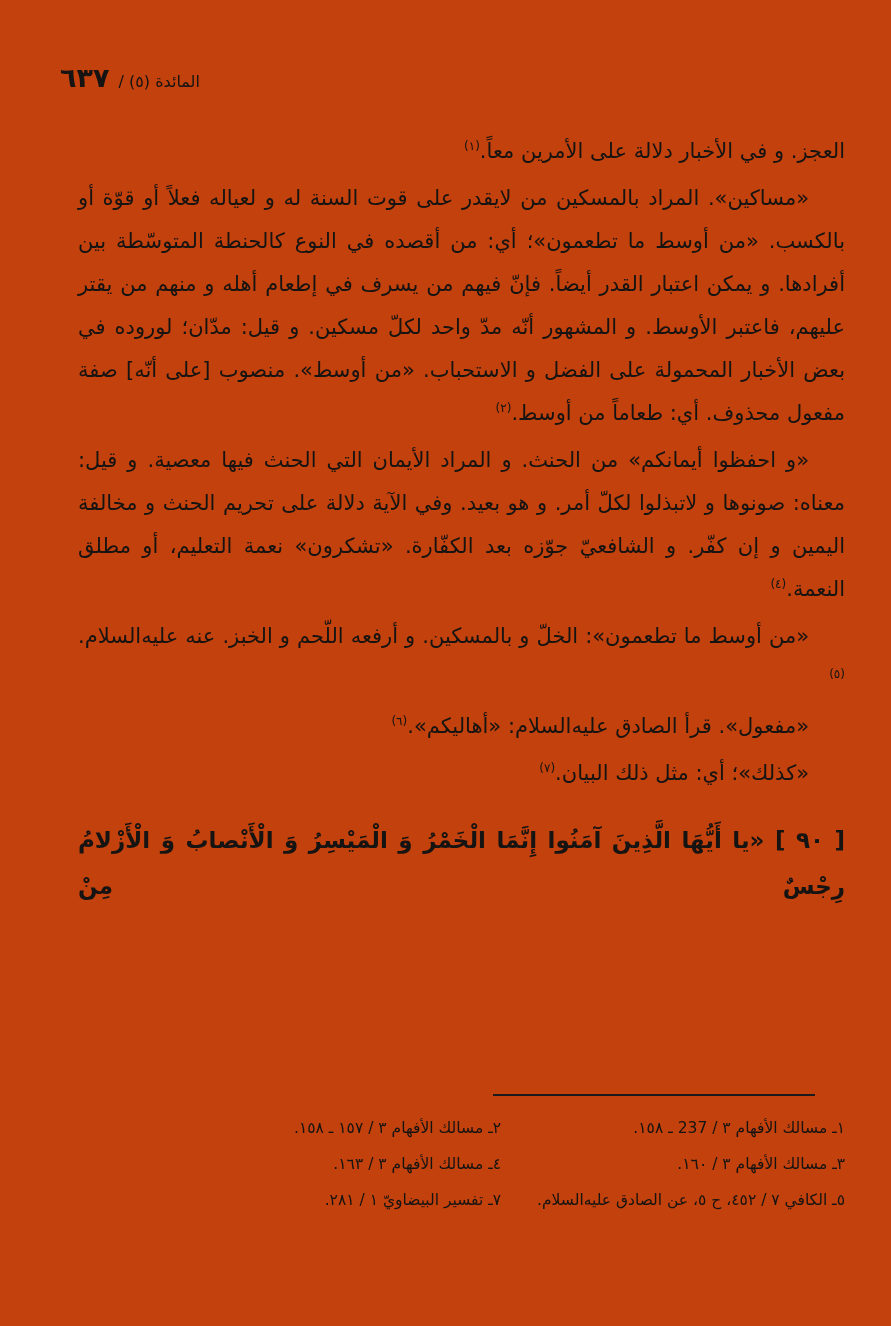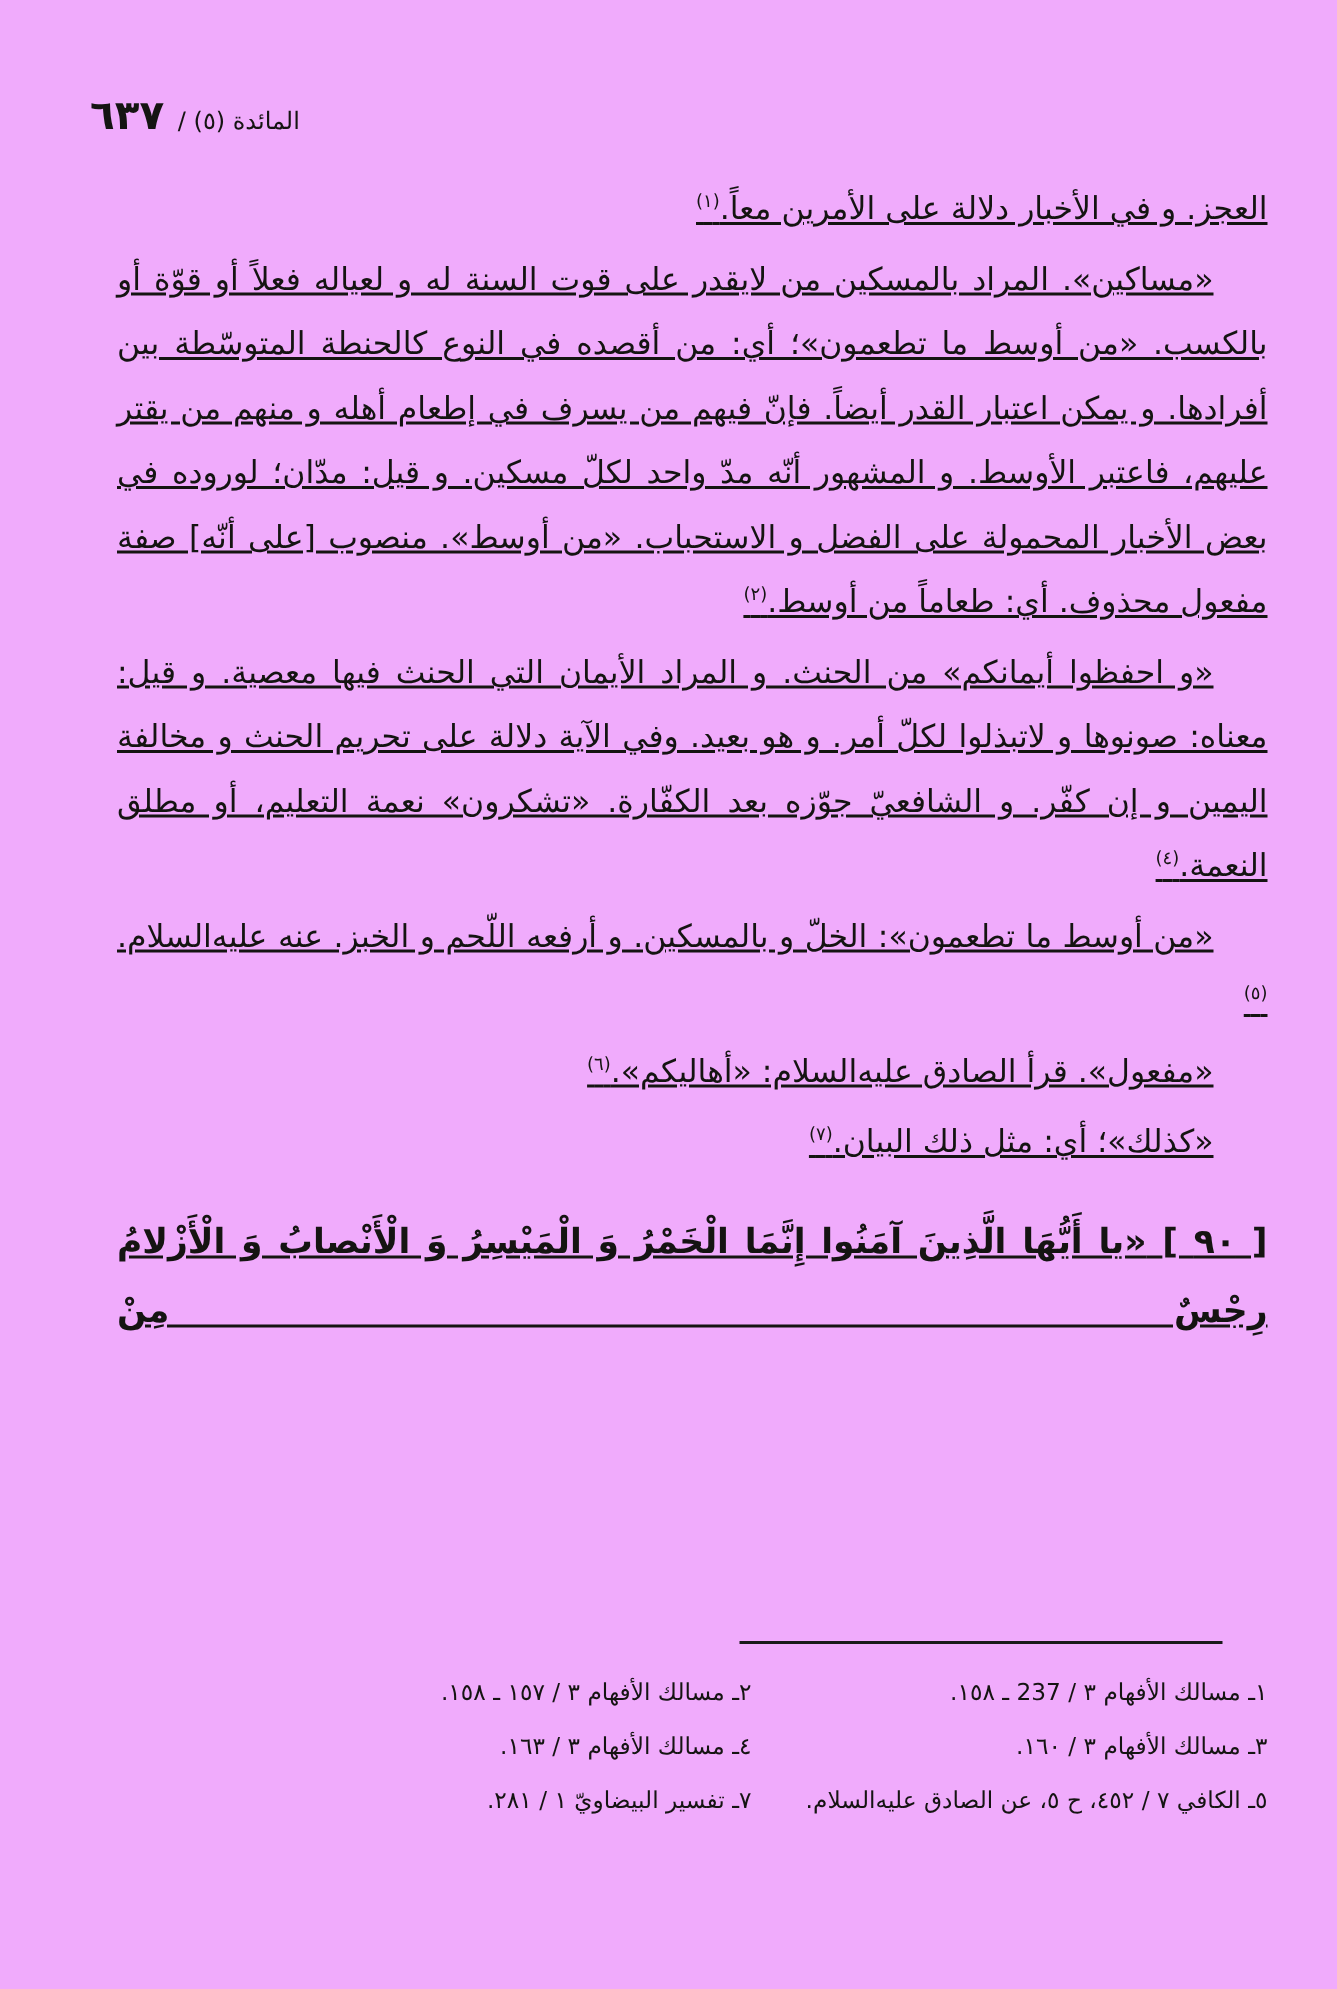--- a/index.html
+++ b/index.html
@@ -4,21 +4,21 @@
 <style>
   html, body {
     margin: 0;
     padding: 0;
     background: #ffffff;
   }
   .page {
     position: relative;
     width: 891px;
     height: 1326px;
-    background: #f0abfc;
+    background: #c2410c;
     font-family: "DejaVu Sans", sans-serif;
     color: #151412;
     overflow: hidden;
   }
 
   
   .running-head {
     position: absolute;
     top: 62px;
     left: 60px;
@@ -31,28 +31,27 @@
   }
   .running-head .pagenum {
     font-size: 27px;
     font-weight: 700;
     margin-right: 4px;
   }
 
   
   .body-text {
     position: absolute;
-    top: 118px;
+    top: 130px;
     right: 46px;
     width: 767px;
     direction: rtl;
     text-align: justify;
     font-size: 21px;
     line-height: 43px;
-    text-decoration: underline;
   }
   .body-text p {
     margin: 0 0 4px 0;
   }
   .body-text p.indent {
     text-indent: 36px;
   }
   .fn-marker {
     font-size: 12px;
     vertical-align: super;

